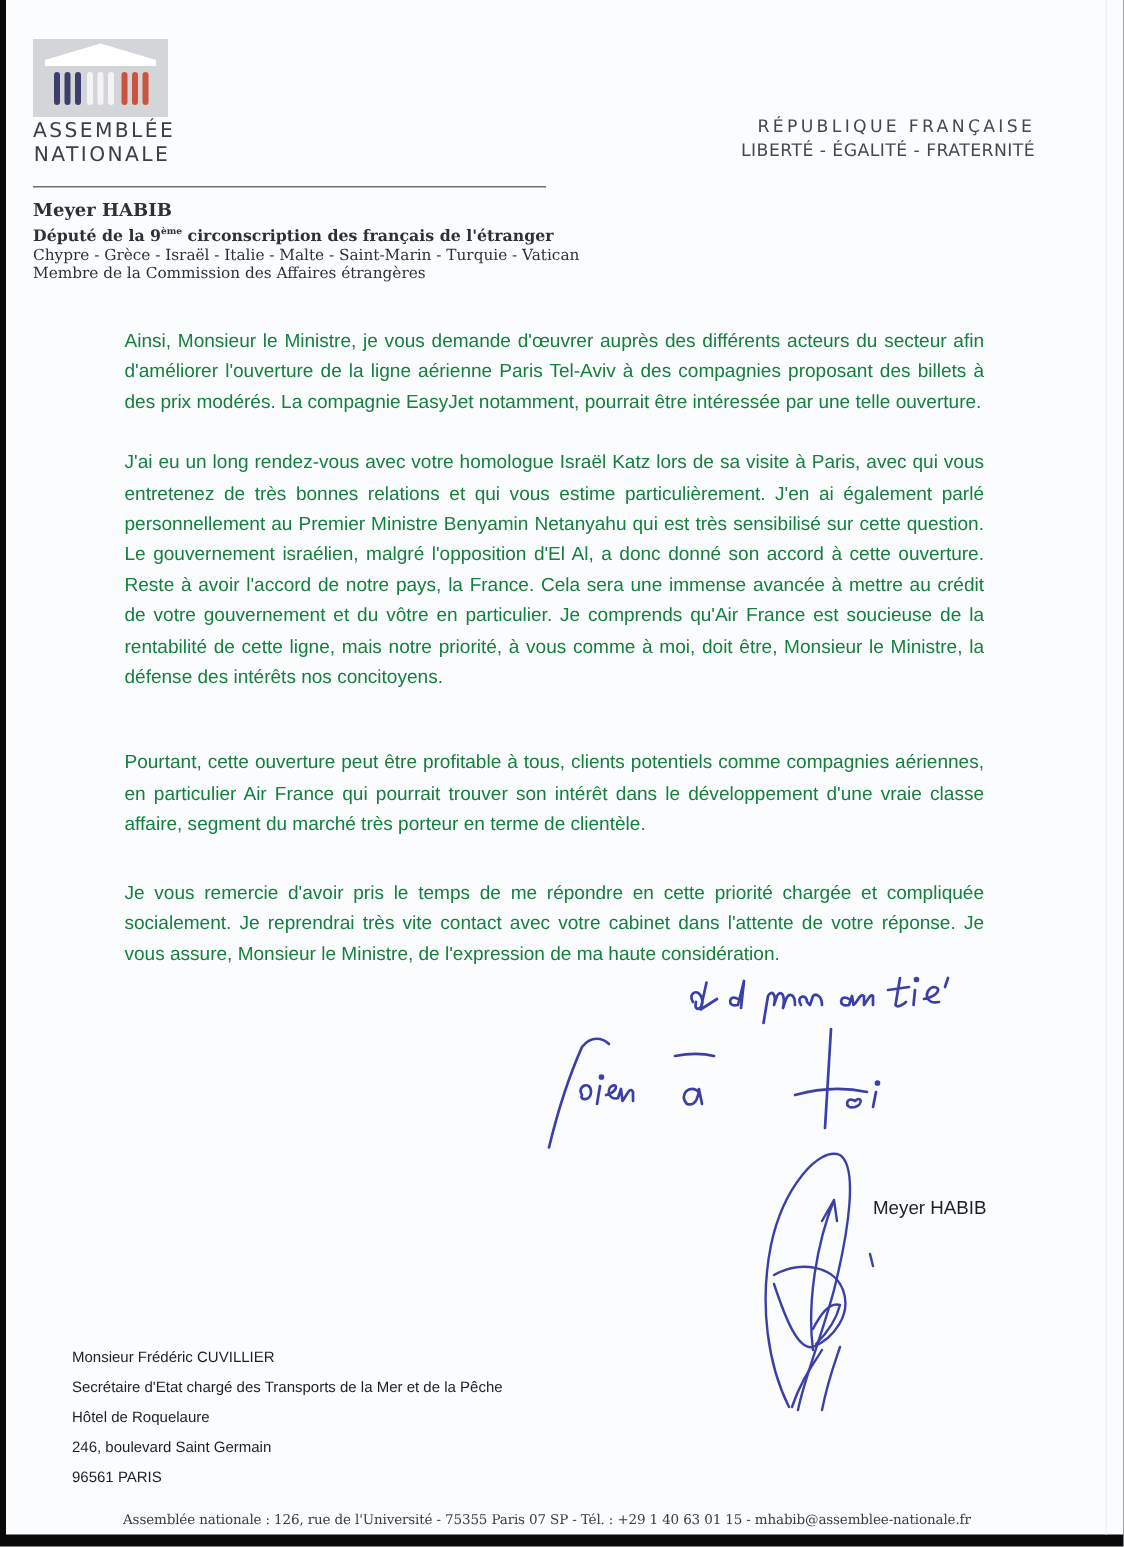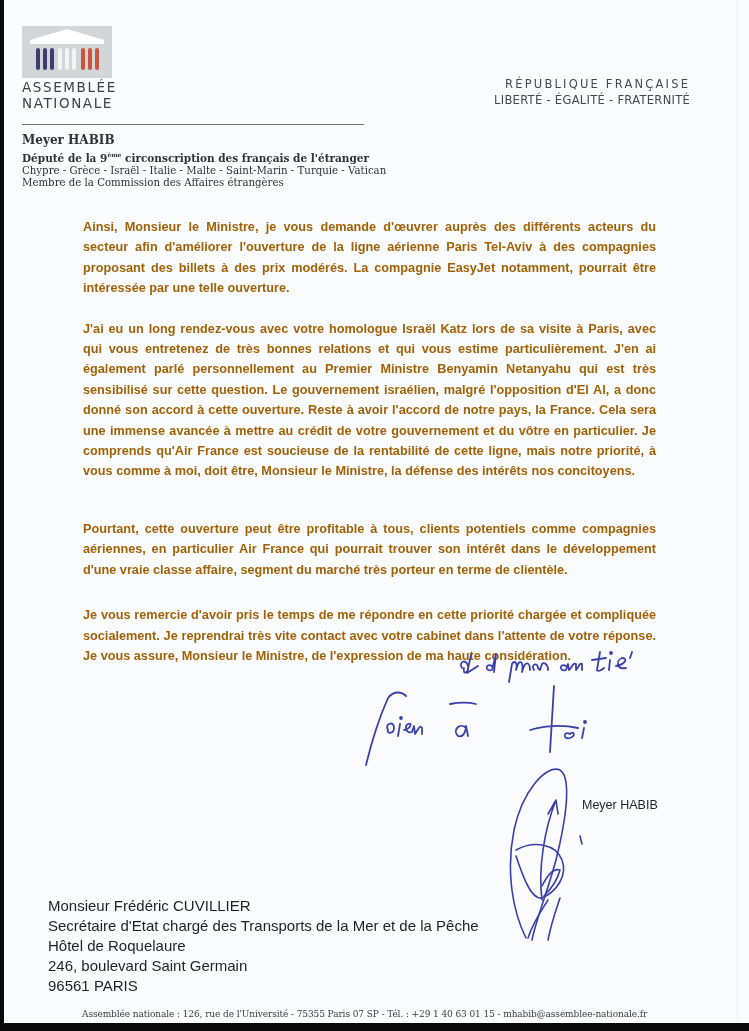--- a/index.html
+++ b/index.html
@@ -9,21 +9,21 @@
       font-family: "Liberation Sans", sans-serif;
     }
     .paper {
       position: absolute; left: 4px; top: 0; width: 745px; height: 1023px;
       background: #fbfcfe;
     }
     .paper-edge {
       position: absolute; left: 733px; top: 0; width: 1px; height: 1023px;
       background: #eef0f3;
     }
-    .logo { position: absolute; left: 18px; top: 26px; width: 92px; }
+    .logo { position: absolute; left: 18px; top: 26px; width: 92px; text-align: center; }
     .logo-block {
       width: 90px; height: 52px; background: #d4d5d8; position: relative;
     }
     .logo-block svg { position: absolute; left: 0; top: 0; }
     .logo-text {
       font-family: "DejaVu Sans", sans-serif; font-size: 13.5px; letter-spacing: 1.6px;
       color: #3d4046; line-height: 14px; margin-top: 2px;
     }
     .republique {
       position: absolute; left: 490px; top: 76px; text-align: right;
@@ -38,31 +38,31 @@
       position: absolute; left: 18px; top: 133px; font-family: "DejaVu Serif", serif;
       color: #2e3035;
     }
     .deputy .name { font-size: 12px; font-weight: bold; line-height: 15px; }
     .deputy .title { font-size: 10.5px; font-weight: bold; line-height: 13px; }
     .deputy .title sup { font-size: 6px; }
     .deputy .line { font-size: 10.2px; line-height: 12.5px; }
     .body-text {
       position: absolute; left: 79px; top: 217px; width: 573px;
       font-family: "Liberation Sans", sans-serif; font-size: 12.7px; line-height: 20.4px;
-      color: #a16207; text-align: justify; font-weight: bold;
+      color: #15803d; text-align: justify;
     }
     .body-text p { margin: 0 0 20px 0; }
     .body-text p.last-gap { margin-bottom: 25px; margin-top: 37px; }
     .hand { position: absolute; left: 350px; top: 640px; }
     .sig { position: absolute; left: 490px; top: 760px; }
     .signer {
       position: absolute; left: 578px; top: 798px; font-size: 12.5px; color: #1e2025;
     }
     .recipient {
-      position: absolute; left: 44px; top: 896px; font-size: 15px; line-height: 20px; color: #1e2025;
+      position: absolute; left: 44px; top: 896px; font-size: 10px; line-height: 20px; color: #1e2025;
     }
     .footer {
       position: absolute; left: 78px; top: 1009px; font-family: "DejaVu Serif", serif;
       font-size: 9px; color: #3a3c40; letter-spacing: -0.1px; white-space: nowrap;
     }
   </style>
 </head>
 <body>
 
 <div class="paper">

